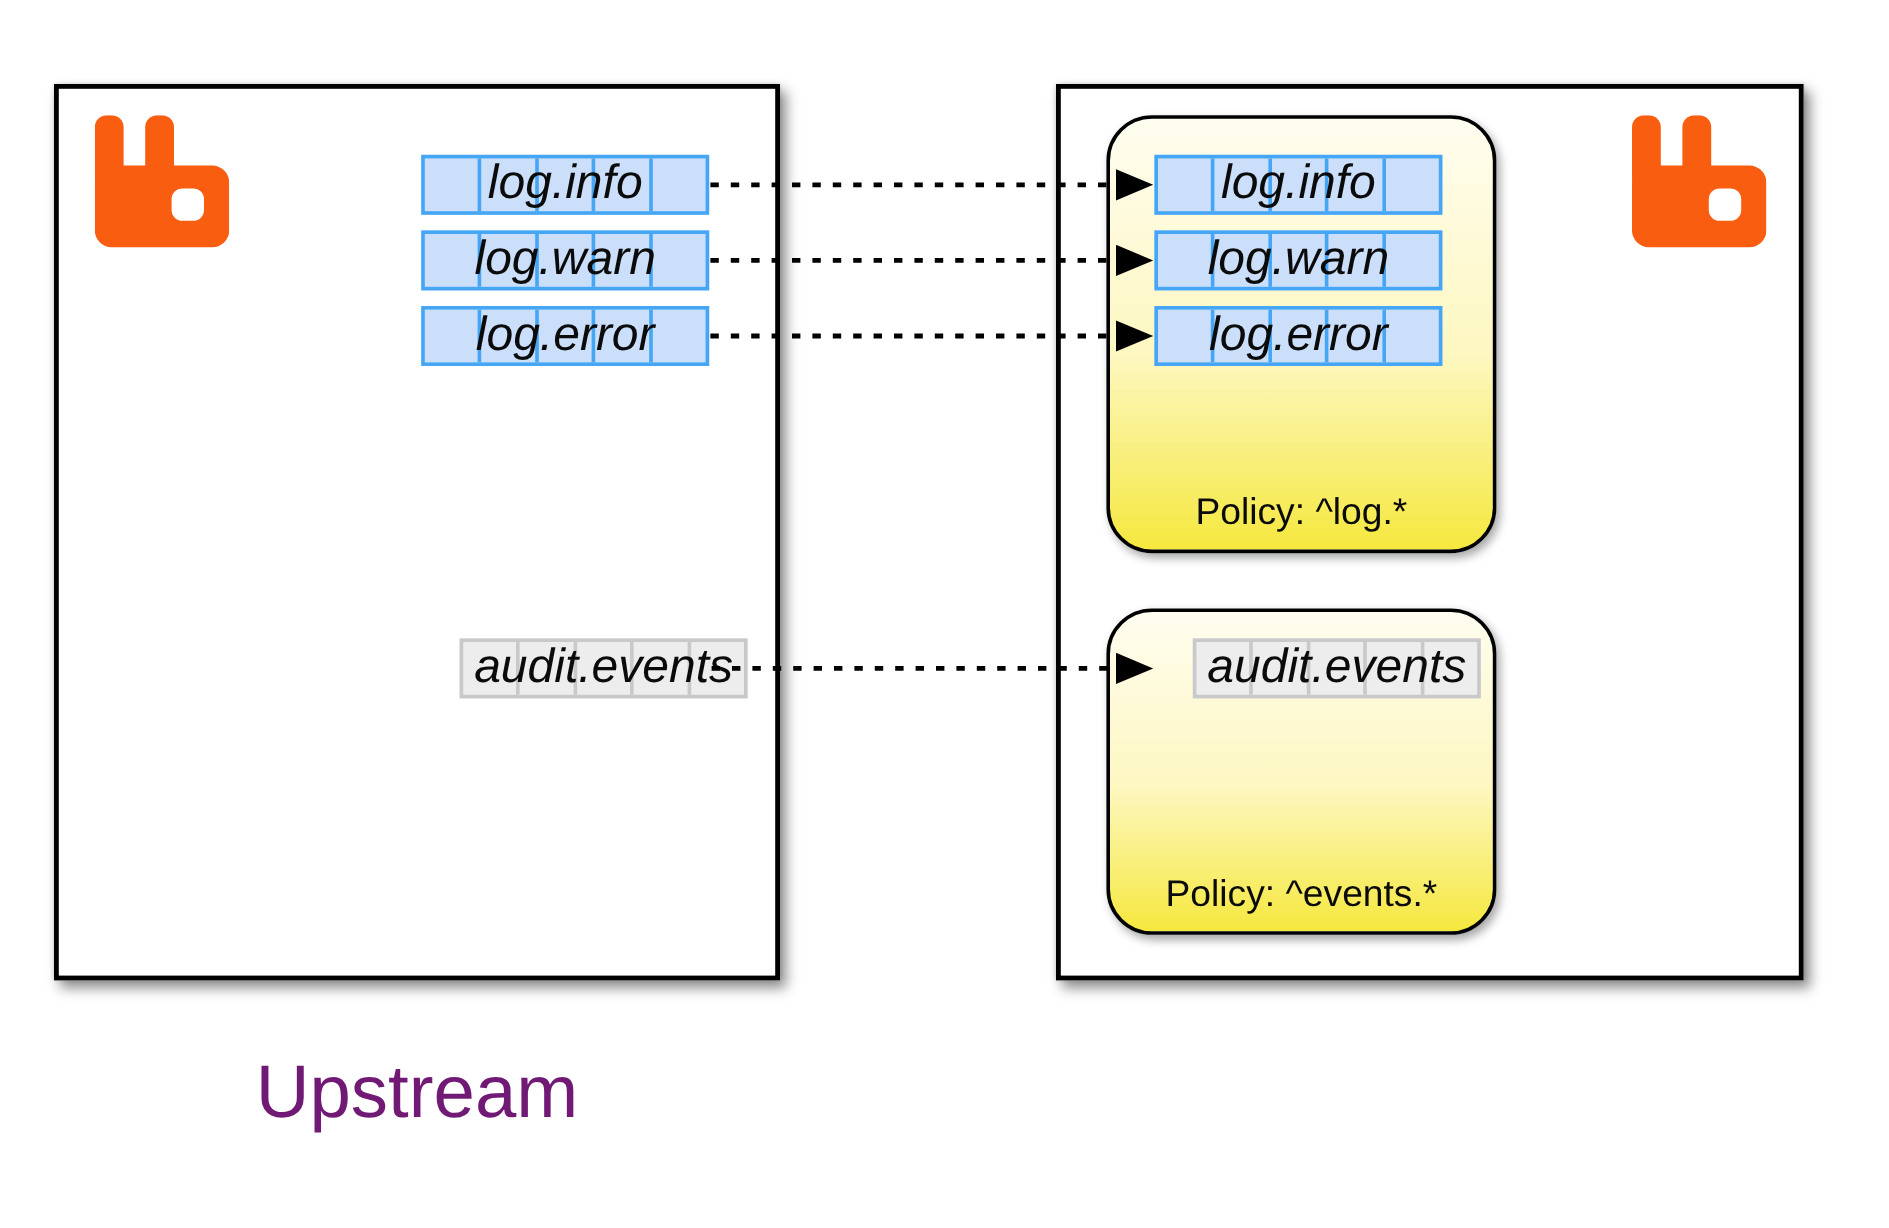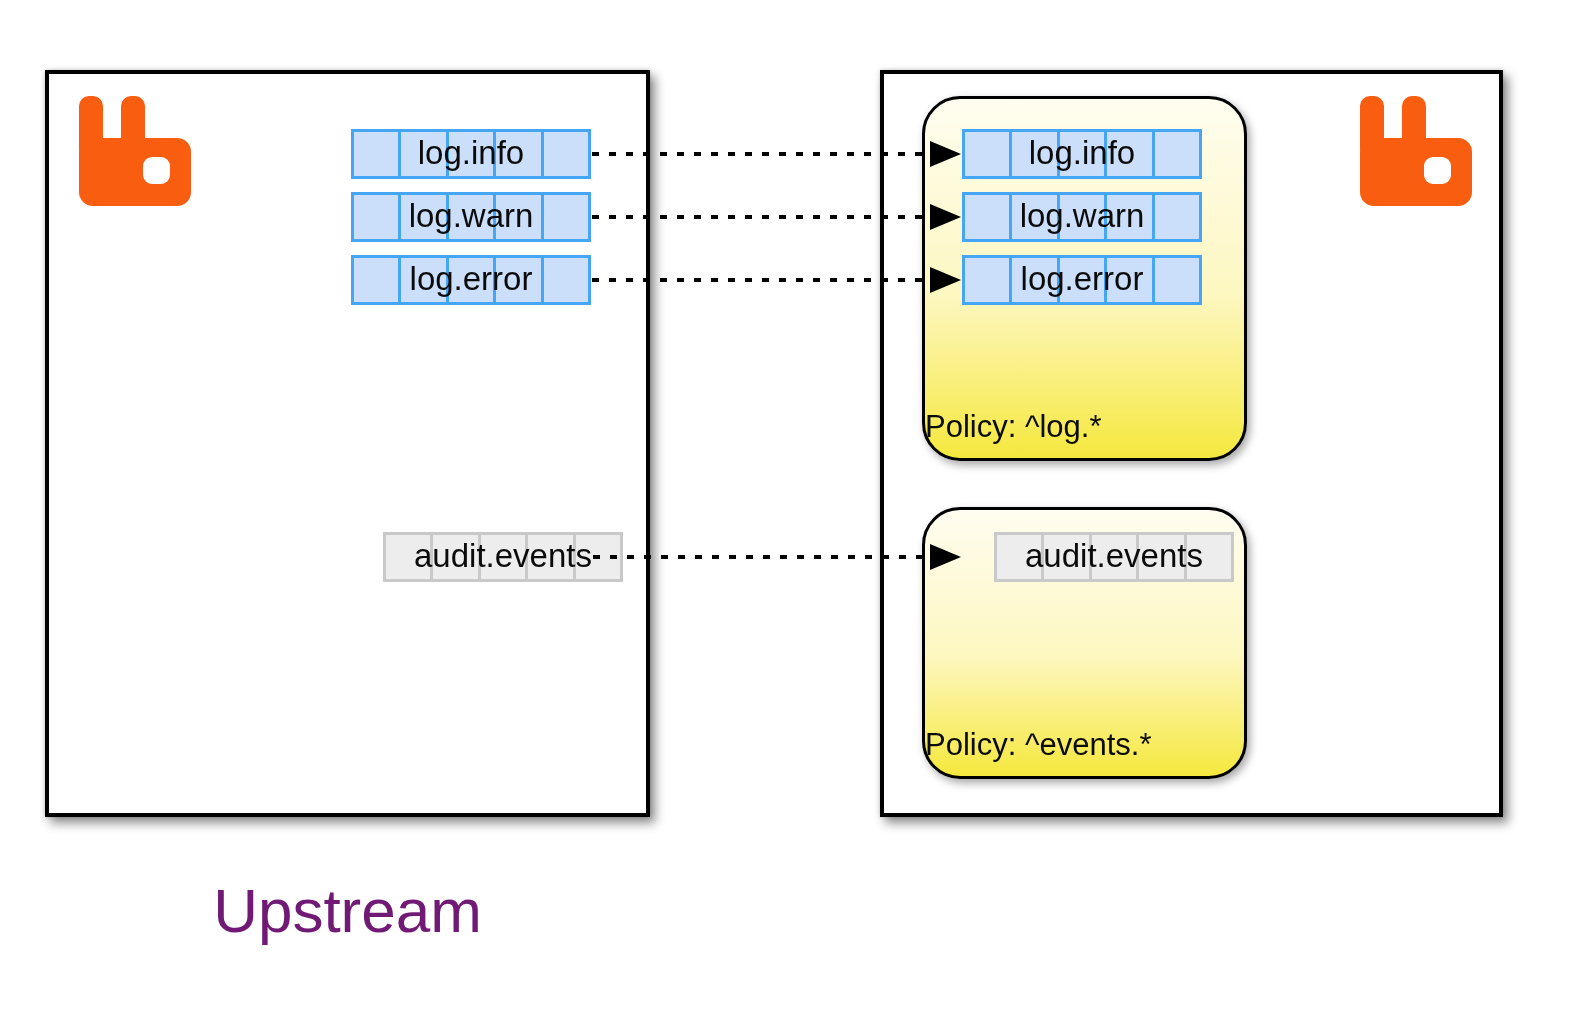--- a/index.html
+++ b/index.html
@@ -24,42 +24,42 @@
   .queue{
     position:absolute;width:234px;height:44px;display:flex;
     border:3px solid var(--fed-border);background:var(--fed-fill);
   }
   .queue .seg{flex:1;border-left:3px solid var(--fed-border);}
   .queue .seg:first-child{border-left:none;}
   .queue.plain{border-color:var(--plain-border);background:var(--plain-fill);margin-left:32px;}
   .queue.plain .seg{border-left-color:var(--plain-border);}
   .qlabel{
     position:absolute;left:0;right:0;top:50%;transform:translateY(-54%);
-    text-align:center;font-size:33px;line-height:1;color:#0b0b0b;white-space:nowrap;
+    text-align:center;font-size:40px;line-height:1;color:#0b0b0b;white-space:nowrap;font-style:italic;
   }
 
   
   .uq0{left:302px;top:55px;}
   .uq1{left:302px;top:118px;}
   .uq2{left:302px;top:181px;}
   .uq3{left:302px;top:458px;}
 
   
   .policy{
     position:absolute;border:3px solid #000;border-radius:38px;
     background:linear-gradient(to bottom,var(--pol-top) 0%,#fdf7c0 55%,var(--pol-bottom) 100%);
     box-shadow:3px 4px 8px rgba(0,0,0,.35);
   }
   .policy.p-log{left:38px;top:22px;width:319px;height:359px;}
   .policy.p-audit{left:38px;top:433px;width:319px;height:266px;}
   .policy .queue{left:37px;}
   .pq0{top:30px;} .pq1{top:93px;} .pq2{top:156px;}
   .pq-audit{top:22px;}
   .policy-label{
-    position:absolute;left:0;right:0;bottom:14px;
+    position:absolute;left:0;right:0;bottom:14px;text-align:center;
     font-size:31px;line-height:1.1;color:#0b0b0b;white-space:nowrap;
   }
 
   
   .caption{
     position:absolute;text-align:center;font-size:62px;line-height:1;color:#701a75;
   }
   .caption.up{left:45px;width:605px;top:880px;}
   .caption.down{left:880px;width:623px;top:880px;}
 

